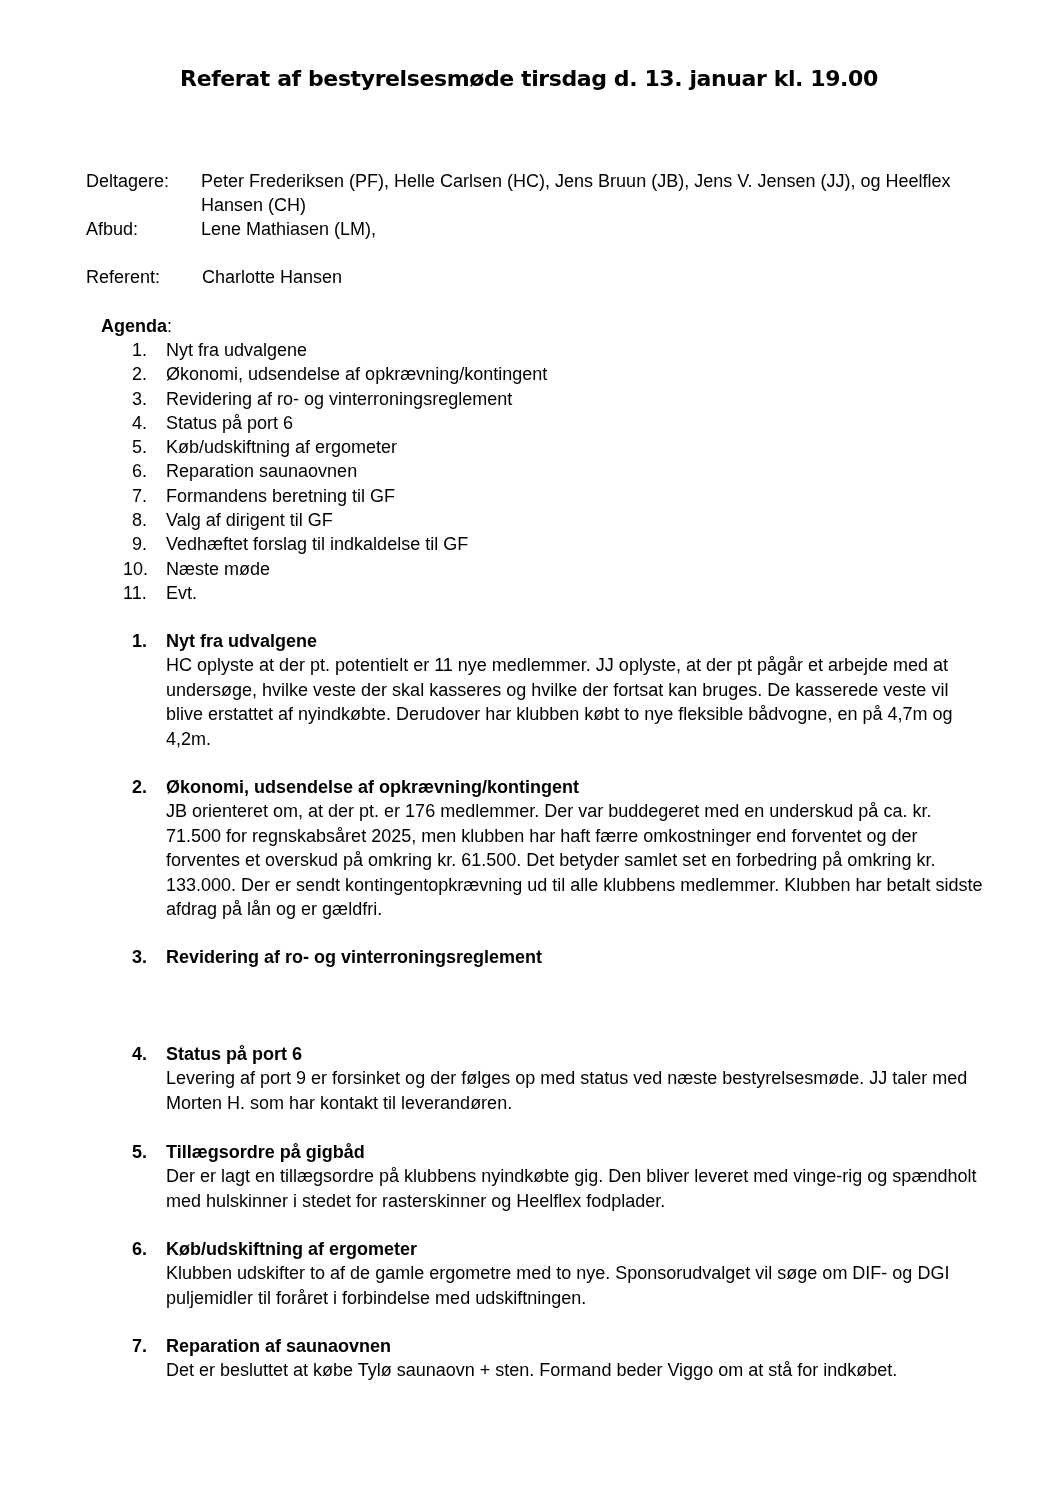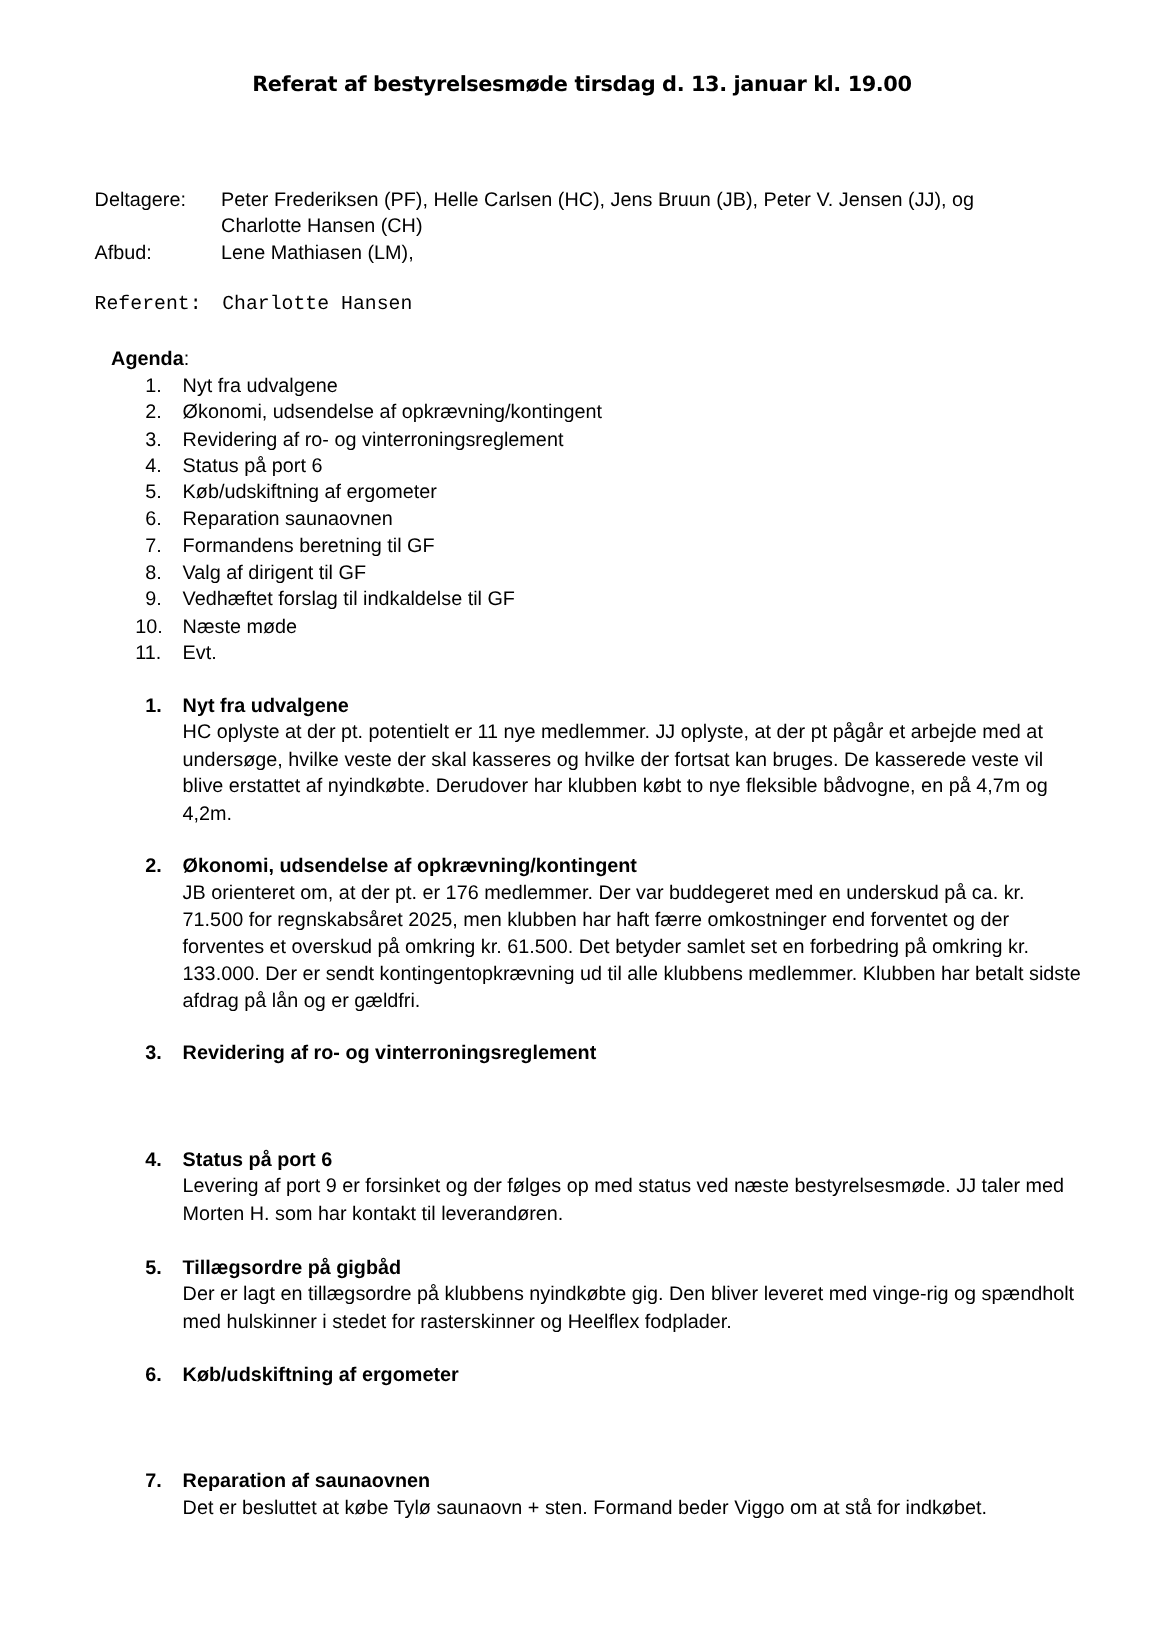--- a/index.html
+++ b/index.html
@@ -1,19 +1,19 @@
 <!DOCTYPE html>
 <html><head>
   <meta charset="utf-8">
   <style>
     html, body { margin: 0; padding: 0; background: #ffffff; }
     body { width: 1058px; height: 1497px; position: relative; overflow: hidden;
            font-family: "Liberation Sans", sans-serif; color: #000; }
     .title { position: absolute; left: 0; width: 1058px; top: 66px; text-align: center;
-             font-family: "DejaVu Sans", sans-serif; font-weight: bold; font-size: 19px; letter-spacing: -0.4px; }
+             font-family: "DejaVu Sans", sans-serif; font-weight: bold; font-size: 22px; letter-spacing: -0.4px; }
     .row { position: absolute; left: 86px; font-size: 18px; line-height: 24px; }
     .row .lbl { position: absolute; left: 0; top: 0; white-space: nowrap; }
     .row .val { position: absolute; left: 115px; top: 0; width: 760px; }
     .agenda-head { position: absolute; left: 101px; top: 314px; font-size: 18px; line-height: 24px; }
     .agenda-head b { font-weight: bold; }
     .agenda { position: absolute; left: 101px; top: 338px; font-size: 18px; line-height: 24.3px; }
     .agenda .it { position: relative; height: 24.3px; }
     .agenda .num { position: absolute; left: 31px; width: 30px; }
     .agenda .num.two { left: 22px; }
     .agenda .txt { position: absolute; left: 65px; white-space: nowrap; }
@@ -22,27 +22,27 @@
     .sec .shead { position: absolute; left: 65px; top: 0; font-weight: bold; white-space: nowrap; }
     .sec .sbody { position: absolute; left: 65px; top: 24.4px; width: 820px; }
   </style>
 </head>
 <body>
 
 <div class="title">Referat af bestyrelsesmøde tirsdag d. 13. januar kl. 19.00</div>
 
 <div class="row" style="top:169px; width:880px; height:48px;">
   <span class="lbl">Deltagere:</span>
-  <span class="val">Peter Frederiksen (PF), Helle Carlsen (HC), Jens Bruun (JB), Peter V. Jensen (JJ), og Charlotte Hansen (CH)</span>
+  <span class="val">Peter Frederiksen (PF), Helle Carlsen (HC), Jens Bruun (JB), Jens V. Jensen (JJ), og Heelflex Hansen (CH)</span>
 </div>
 <div class="row" style="top:217px; width:880px; height:24px;">
   <span class="lbl">Afbud:</span>
   <span class="val">Lene Mathiasen (LM),</span>
 </div>
-<div class="row" style="top:265px; width:880px; height:24px;font-family:Liberation Mono, monospace;">
+<div class="row" style="top:265px; width:880px; height:24px;">
   <span class="lbl">Referent:</span>
   <span class="val" style="left:116px;">Charlotte Hansen</span>
 </div>
 
 <div class="agenda-head"><b>Agenda</b><span>:</span></div>
 
 <div class="agenda">
   <div class="it">
       <span class="num">1.</span>
       <span class="txt">Nyt fra udvalgene</span>
@@ -114,19 +114,20 @@
 
 <div class="sec" style="top:1140px; height:74px;">
   <span class="snum">5.</span>
   <span class="shead">Tillægsordre på gigbåd</span>
   <div class="sbody">Der er lagt en tillægsordre på klubbens nyindkøbte gig. Den bliver leveret med vinge-rig og spændholt med hulskinner i stedet for rasterskinner og Heelflex fodplader.</div>
 </div>
 
 <div class="sec" style="top:1237px; height:74px;">
   <span class="snum">6.</span>
   <span class="shead">Køb/udskiftning af ergometer</span>
+  <div class="sbody">Klubben udskifter to af de gamle ergometre med to nye. Sponsorudvalget vil søge om DIF- og DGI puljemidler til foråret i forbindelse med udskiftningen.</div>
 </div>
 
 <div class="sec" style="top:1334px; height:50px;">
   <span class="snum">7.</span>
   <span class="shead">Reparation af saunaovnen</span>
   <div class="sbody">Det er besluttet at købe Tylø saunaovn + sten. Formand beder Viggo om at stå for indkøbet.</div>
 </div>
 
 </body></html>

